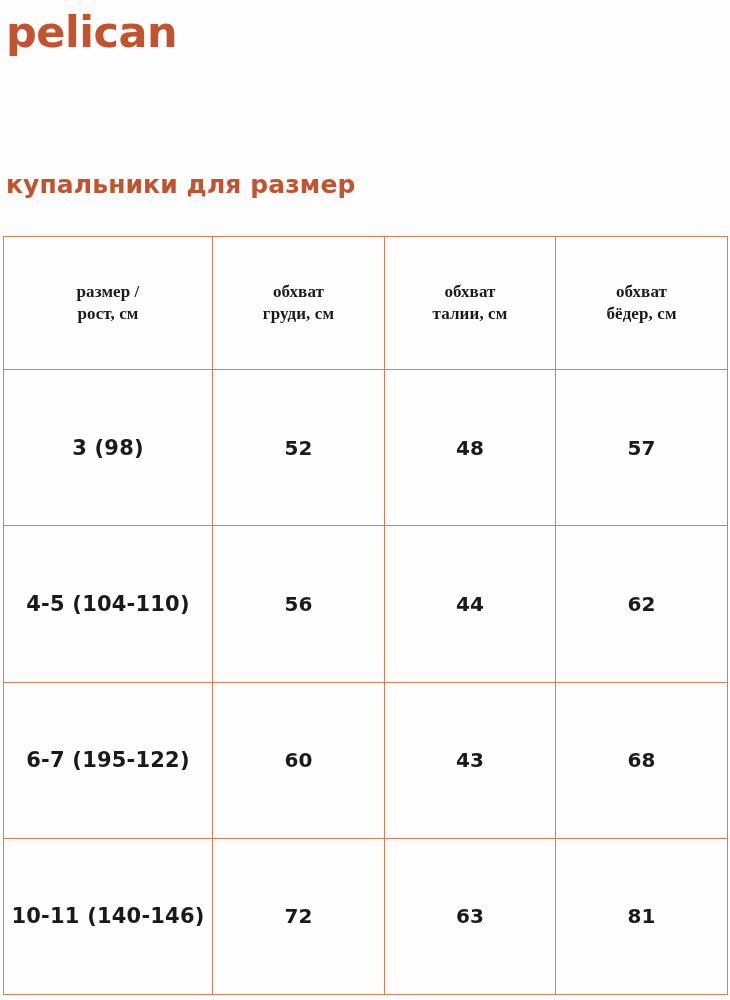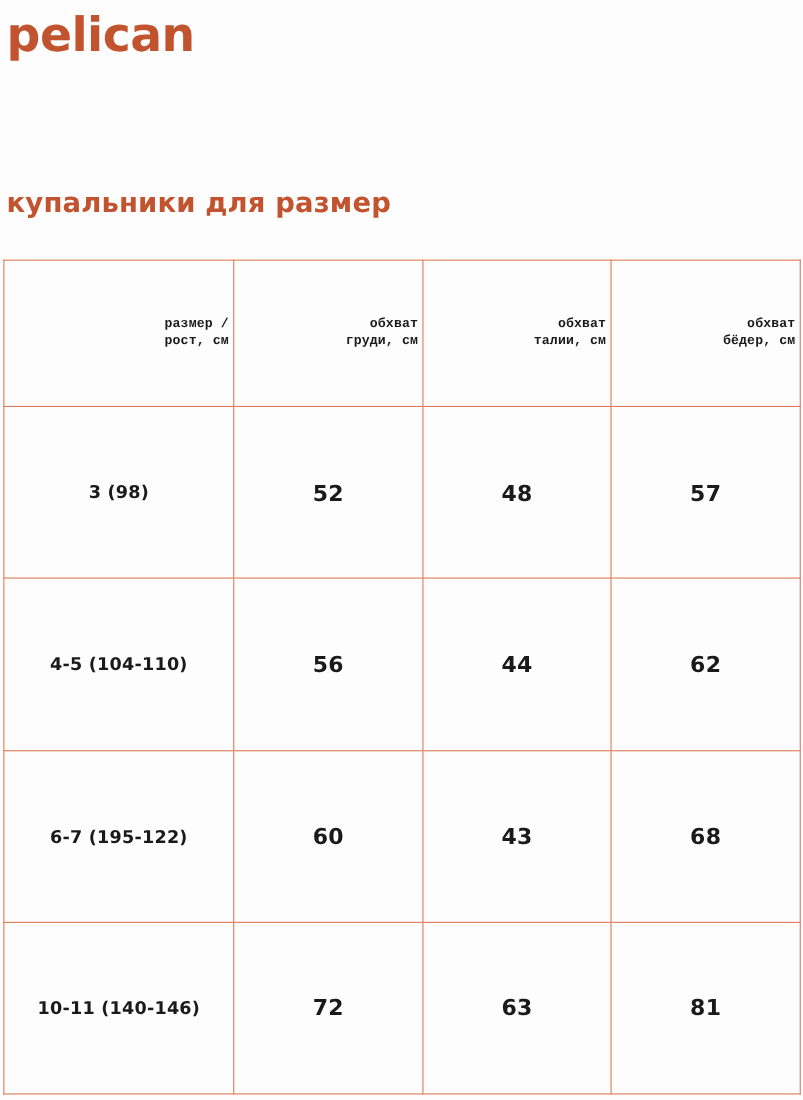--- a/index.html
+++ b/index.html
@@ -83,43 +83,42 @@
   table.size-table td {
     border: 1px solid #dd7b57;
     text-align: center;
     vertical-align: middle;
     color: #1a1a1a;
     padding: 2px 4px;
   }
 
   table.size-table thead th {
     height: 128px;
-    font-family: Liberation Mono, monospace;
-    font-size: 12px;
+    font-family: Liberation Serif, serif;
+    font-size: 17px;
     line-height: 1.32;
     font-weight: 700;
     letter-spacing: 0.1px;
-    text-align: right;
   }
   table.size-table thead th .hdr-l1,
   table.size-table thead th .hdr-l2 {
     display: block;
     white-space: nowrap;
   }
 
   table.size-table tbody td {
     height: 126px;
     font-family: "DejaVu Sans", "Liberation Sans", sans-serif;
     font-size: 20px;
     font-weight: 700;
     letter-spacing: 0.2px;
     white-space: pre;
   }
   table.size-table tbody td.size-cell {
-    font-size: 16px;
+    font-size: 21px;
   }
 </style>
 </head>
 <body>
 
 <div class="page">
 
   <div class="brand">
     <span class="brand-wordmark">pelican</span>
   </div>

